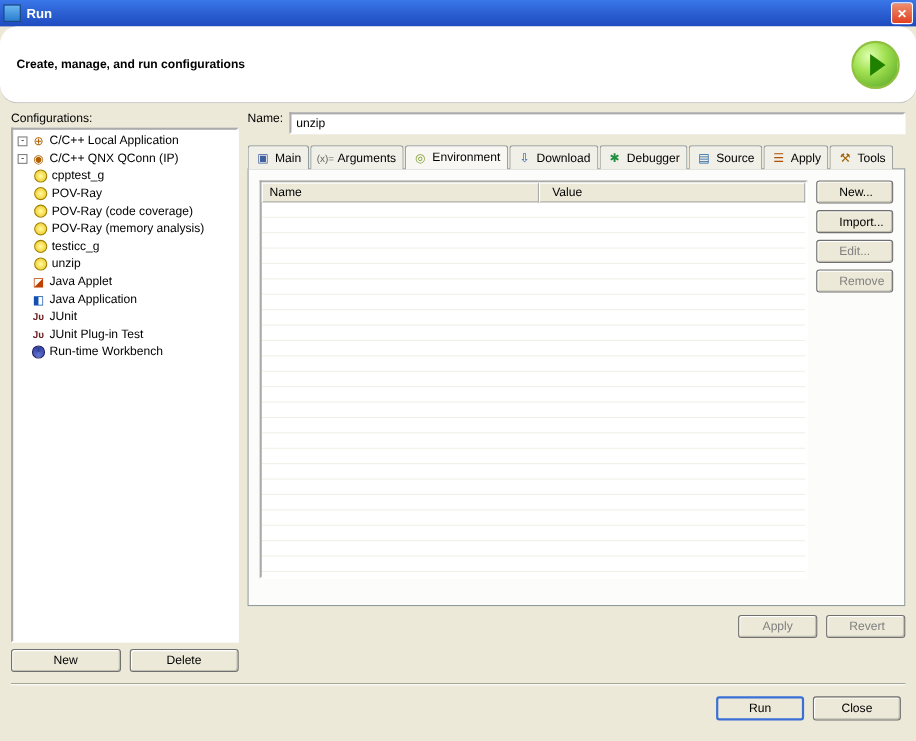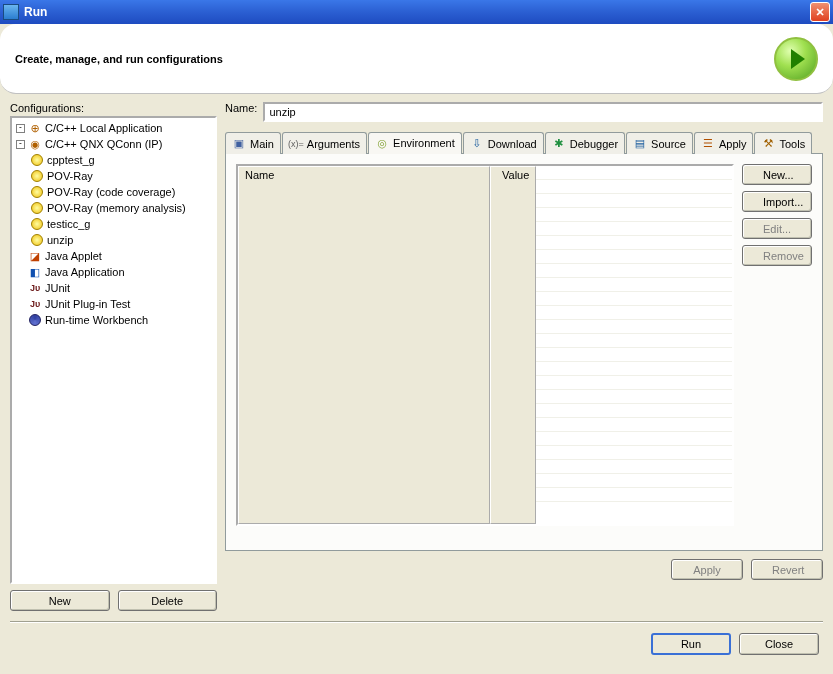--- a/index.html
+++ b/index.html
@@ -152,21 +152,21 @@
     background:#fcfcfa;
     height:398px;
     padding:10px;
     display:flex; gap:8px;
   }
   
   .env-table-wrap { flex:1; }
   .env-table {
     border:2px inset #fff; background:#fff;
     height:362px;
-    display:flex; flex-direction:row;
+    display:flex; flex-direction:column;
   }
   .env-table-head { display:flex; }
   .env-th {
     background:#ece9d8;
     border:1px outset #fff;
     padding:2px 6px;
     font-weight:normal;
   }
   .env-th:first-child { width:252px; }
   .env-th:last-child { flex:1;padding-left:11px; }

